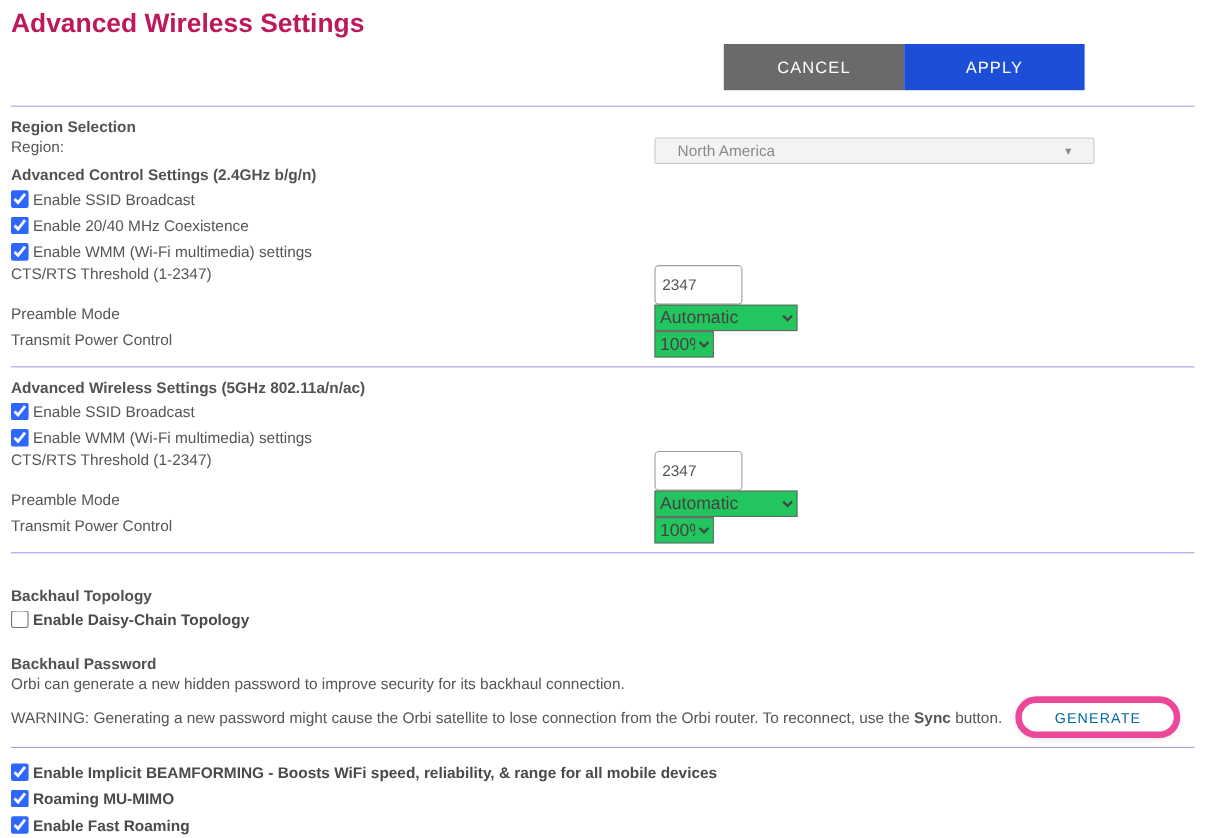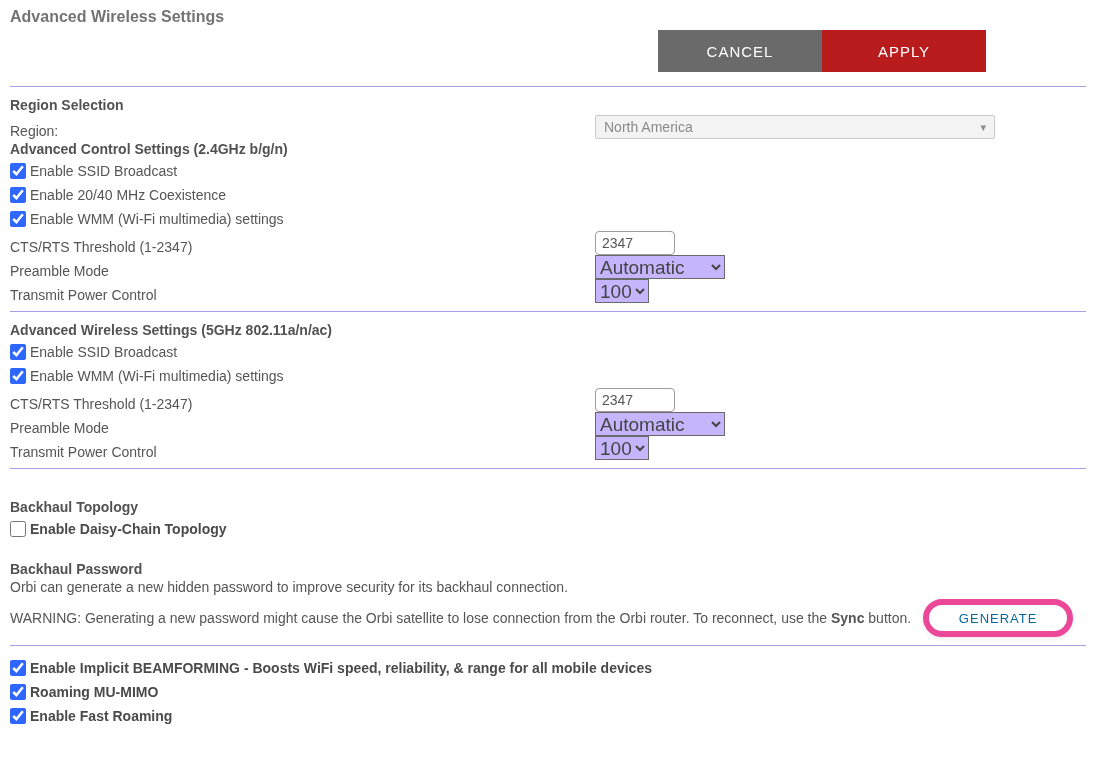--- a/index.html
+++ b/index.html
@@ -6,103 +6,103 @@
   body {
     margin: 0;
     padding: 8px 10px;
     font-family: Arial, Helvetica, sans-serif;
     font-size: 14px;
     color: #555;
     background: #fff;
     width: 1096px;
   }
   .page-title {
-    color: #737373;
-    font-size: 16px;
+    color: #be185d;
+    font-size: 24px;
     font-weight: bold;
     margin: 0 0 4px 0;
   }
   .button-bar {
     display: flex;
     justify-content: flex-end;
     padding-right: 100px;
     margin-bottom: 14px;
   }
   .btn {
     width: 164px;
     height: 42px;
     border: none;
     color: #fff;
     font-size: 15px;
     letter-spacing: 1px;
     cursor: pointer;
   }
   .btn-cancel { background: #6a6a6a; }
-  .btn-apply { background: #b91c1c; }
+  .btn-apply { background: #1d4ed8; }
   hr.sep {
     border: none;
     border-top: 1px solid #a99de9;
     margin: 8px 0 10px 0;
   }
   .section-heading {
     font-weight: bold;
     color: #525252;
     margin: 2px 0 2px 0;
   }
   .row {
     display: flex;
-    align-items: flex-end;
+    align-items: flex-start;
     min-height: 24px;
   }
   .left-col {
     width: 585px;
     flex-shrink: 0;
   }
   .cb-row {
     display: flex;
     align-items: center;
     min-height: 24px;
   }
   .cb-row input[type=checkbox] {
     width: 16px;
     height: 16px;
     margin: 0 4px 0 0;
     accent-color: #2e67ff;
   }
   .text-input {
     width: 80px;
-    height: 24px;
+    height: 36px;
     padding: 2px 6px;
     border: 1px solid #9d9d9d;
     border-radius: 4px;
     font-size: 14px;
     color: #555;
   }
   .region-select-look {
     width: 400px;
     height: 24px;
     border: 1px solid #c9c9c9;
     border-radius: 2px;
     background: #f3f3f3;
     color: #8a8a8a;
-    padding: 0 8px;
+    padding: 0 20px;
     display: flex;
     align-items: center;
     justify-content: space-between;
     font-size: 14px;
   }
   .caret-down-icon {
     color: #8a8a8a;
     font-size: 11px;
   }
   select.native {
     height: 24px;
     border: 1px solid #6a6a6a;
-    background: #c4b5fd;
-    font-size: 19px;
+    background: #22c55e;
+    font-size: 16px;
     color: #444;
   }
   .preamble-select { width: 130px; }
   .power-select { width: 54px; }
   .bold-label { font-weight: bold; color: #4a4a4a; }
   .backhaul-desc { margin: 0 0; }
   .warning-row {
     display: flex;
     align-items: center;
     justify-content: flex-start;

